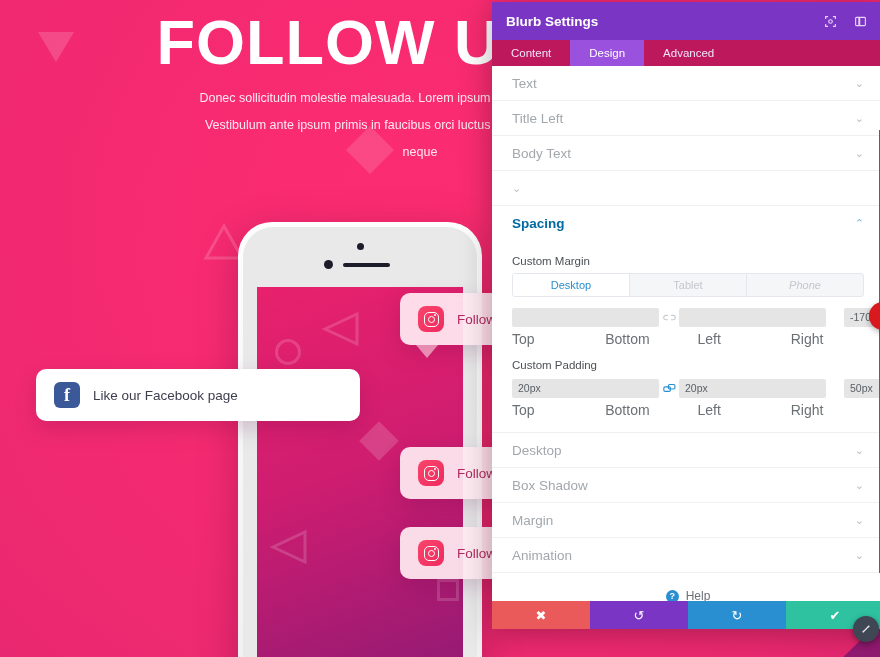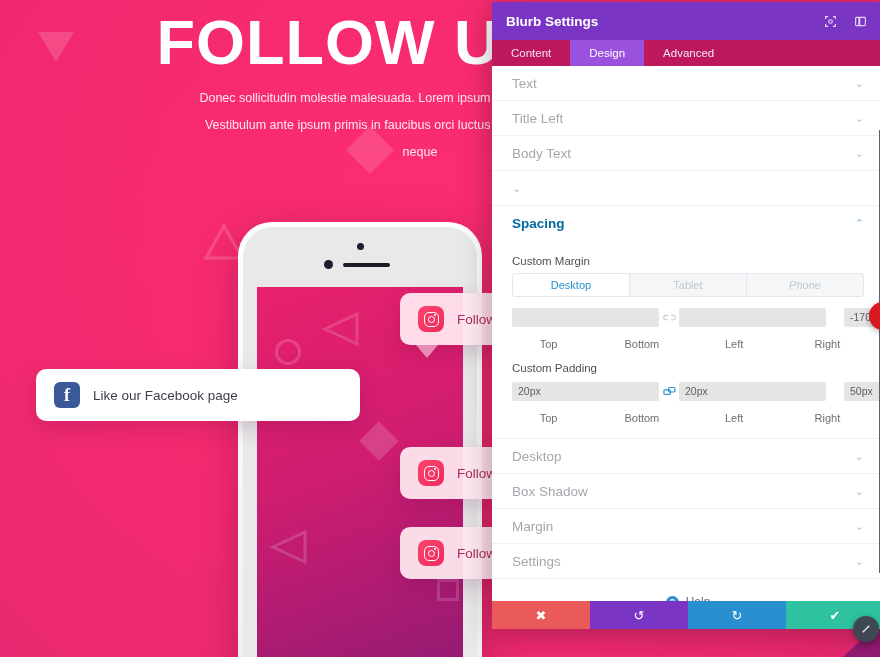--- a/index.html
+++ b/index.html
@@ -261,22 +261,22 @@
     line-height: 1;
   }
   .link-ico.linked { color: #2a8fd0; }
   .link-ico svg { display: block; margin: 0 auto; }
   .quad-cap {
     display: flex; margin-top: 3px;
   }
   .cap-half { display: flex; flex: 1; }
   .cap-sep { width: 1px; margin: 0 9px; }
   .cap {
-    flex: 1; text-align: center;
-    font-size: 11px; color: #6b7075; margin-top: 7px;
+    flex: 1; 
+    font-size: 14px; color: #6b7075;
   }
   .cap-pad { width: 20px; flex: 0 0 20px; }
 
   .help-row {
     display: flex; align-items: center; justify-content: center;
     padding: 16px 0 10px;
     gap: 7px;
   }
   .help-ico {
     width: 13px; height: 13px; border-radius: 50%;
@@ -537,21 +537,21 @@
     </div>
     <div class="acc">
       <span class="acc-title">Box Shadow</span>
       <span class="chev">⌄</span>
     </div>
     <div class="acc">
       <span class="acc-title">Margin</span>
       <span class="chev">⌄</span>
     </div>
     <div class="acc">
-      <span class="acc-title">Settings</span>
+      <span class="acc-title">Animation</span>
       <span class="chev">⌄</span>
     </div>
 
     <div class="help-row">
       <span class="help-ico">?</span>
       <span class="help-txt">Help</span>
     </div>
 
     <div class="scrollbar"></div>
   </div>

